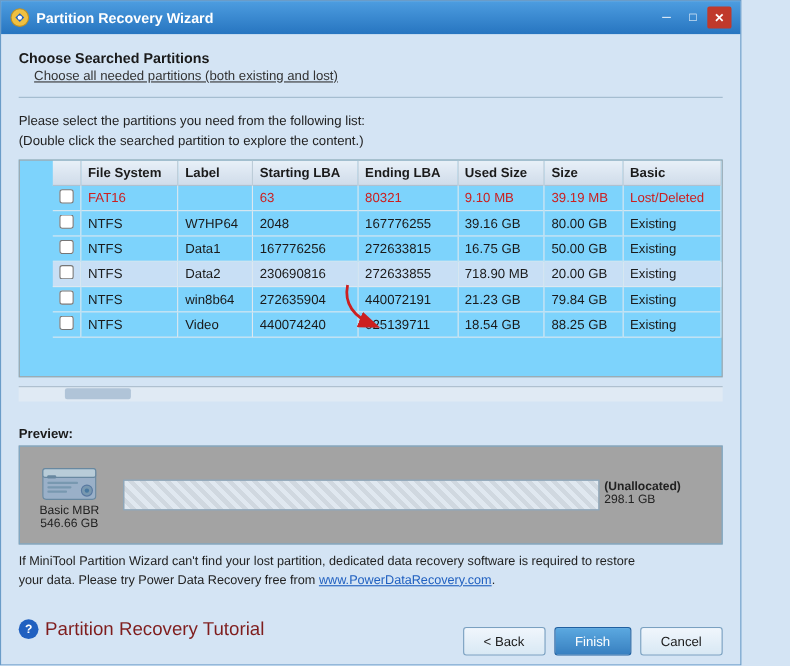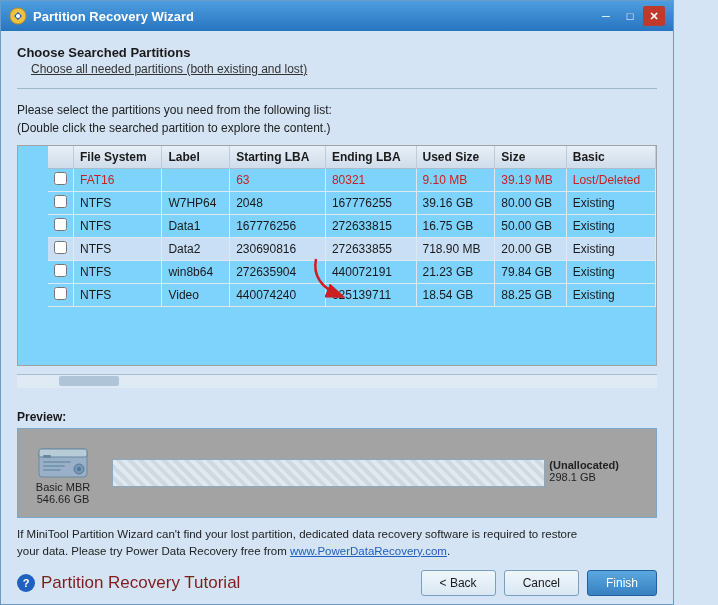--- a/index.html
+++ b/index.html
@@ -432,19 +432,19 @@
       <span>If MiniTool Partition Wizard can't find your lost partition, dedicated data recovery software is required to restore</span><br>
       <span>your data. Please try Power Data Recovery free from </span><a>www.PowerDataRecovery.com</a><span>.</span>
     </div>
   </div>
 
   <div style="display:flex; justify-content:space-between; align-items:center; padding: 0 16px 8px 16px;">
     <div class="bottom-link" style="padding:0;">
       <div class="help-icon">?</div>
       <a>Partition Recovery Tutorial</a>
     </div>
-    <div class="button-bar" style="padding:0;">
+    <div class="button-bar" style="padding:0;margin-top:23px;">
       <button class="btn">&lt; Back</button>
+      <button class="btn primary">Finish</button>
       <button class="btn">Cancel</button>
-      <button class="btn primary">Finish</button>
     </div>
   </div>
 </div>
 
 </body></html>

